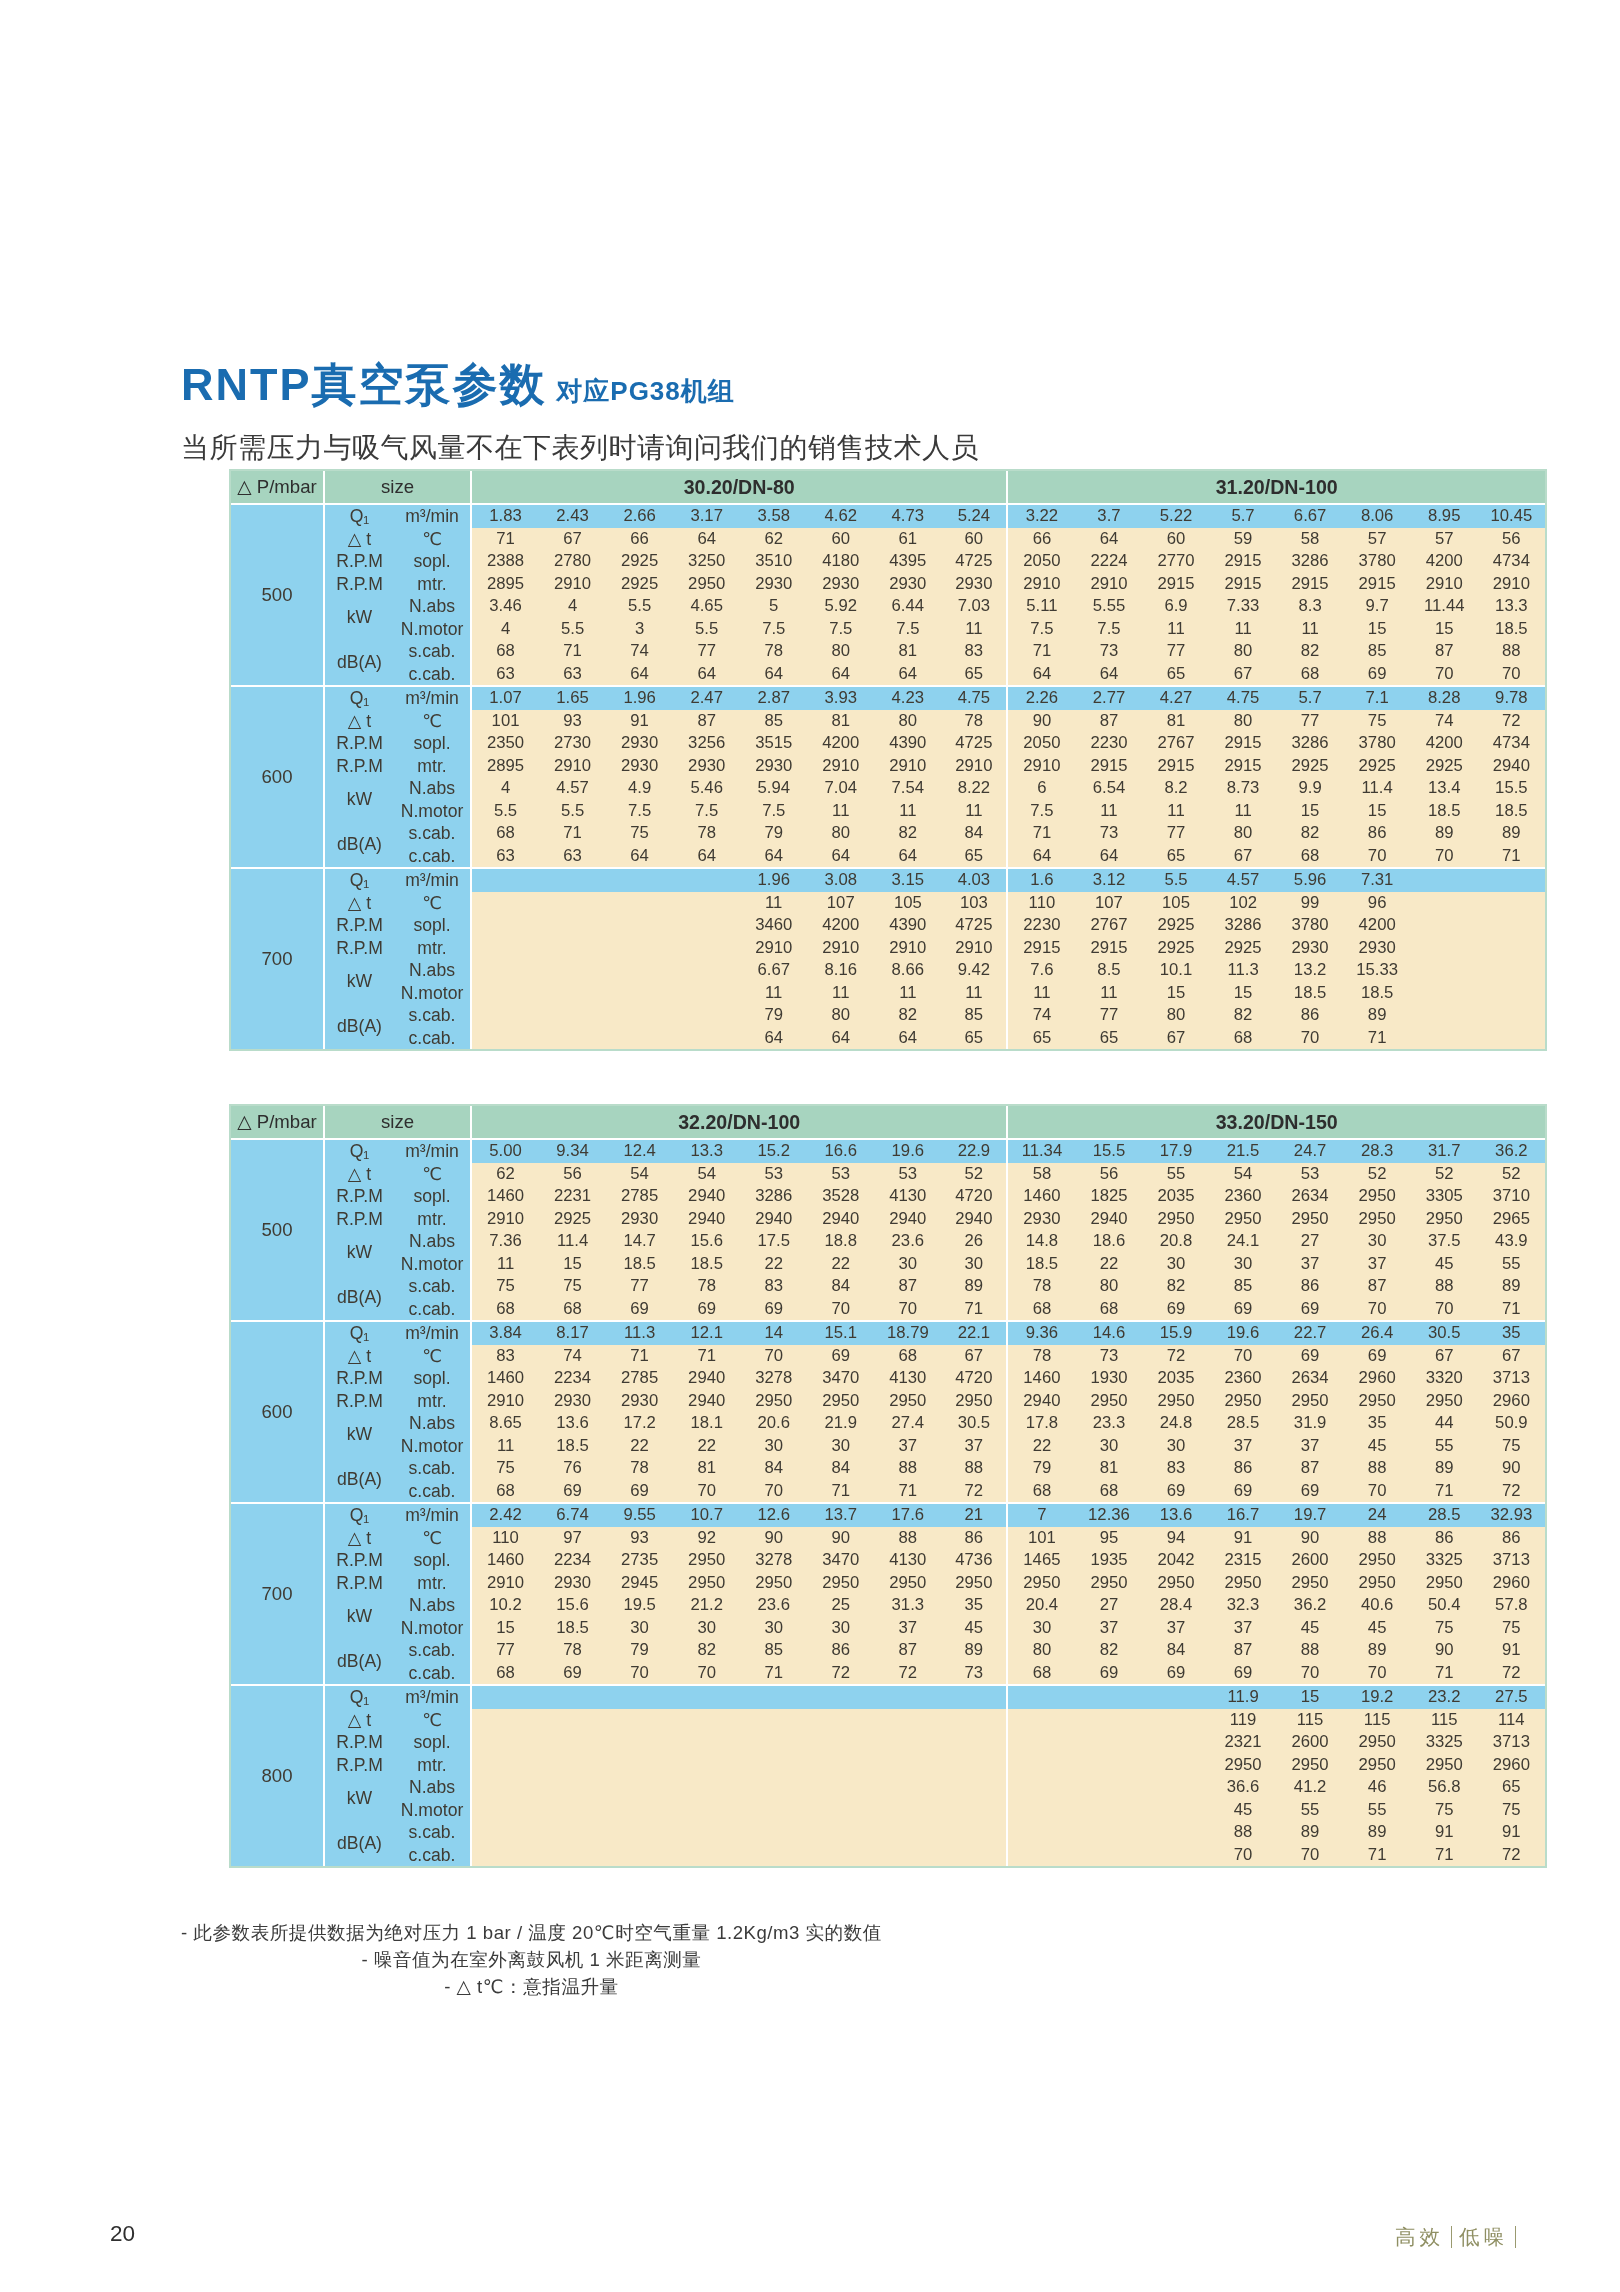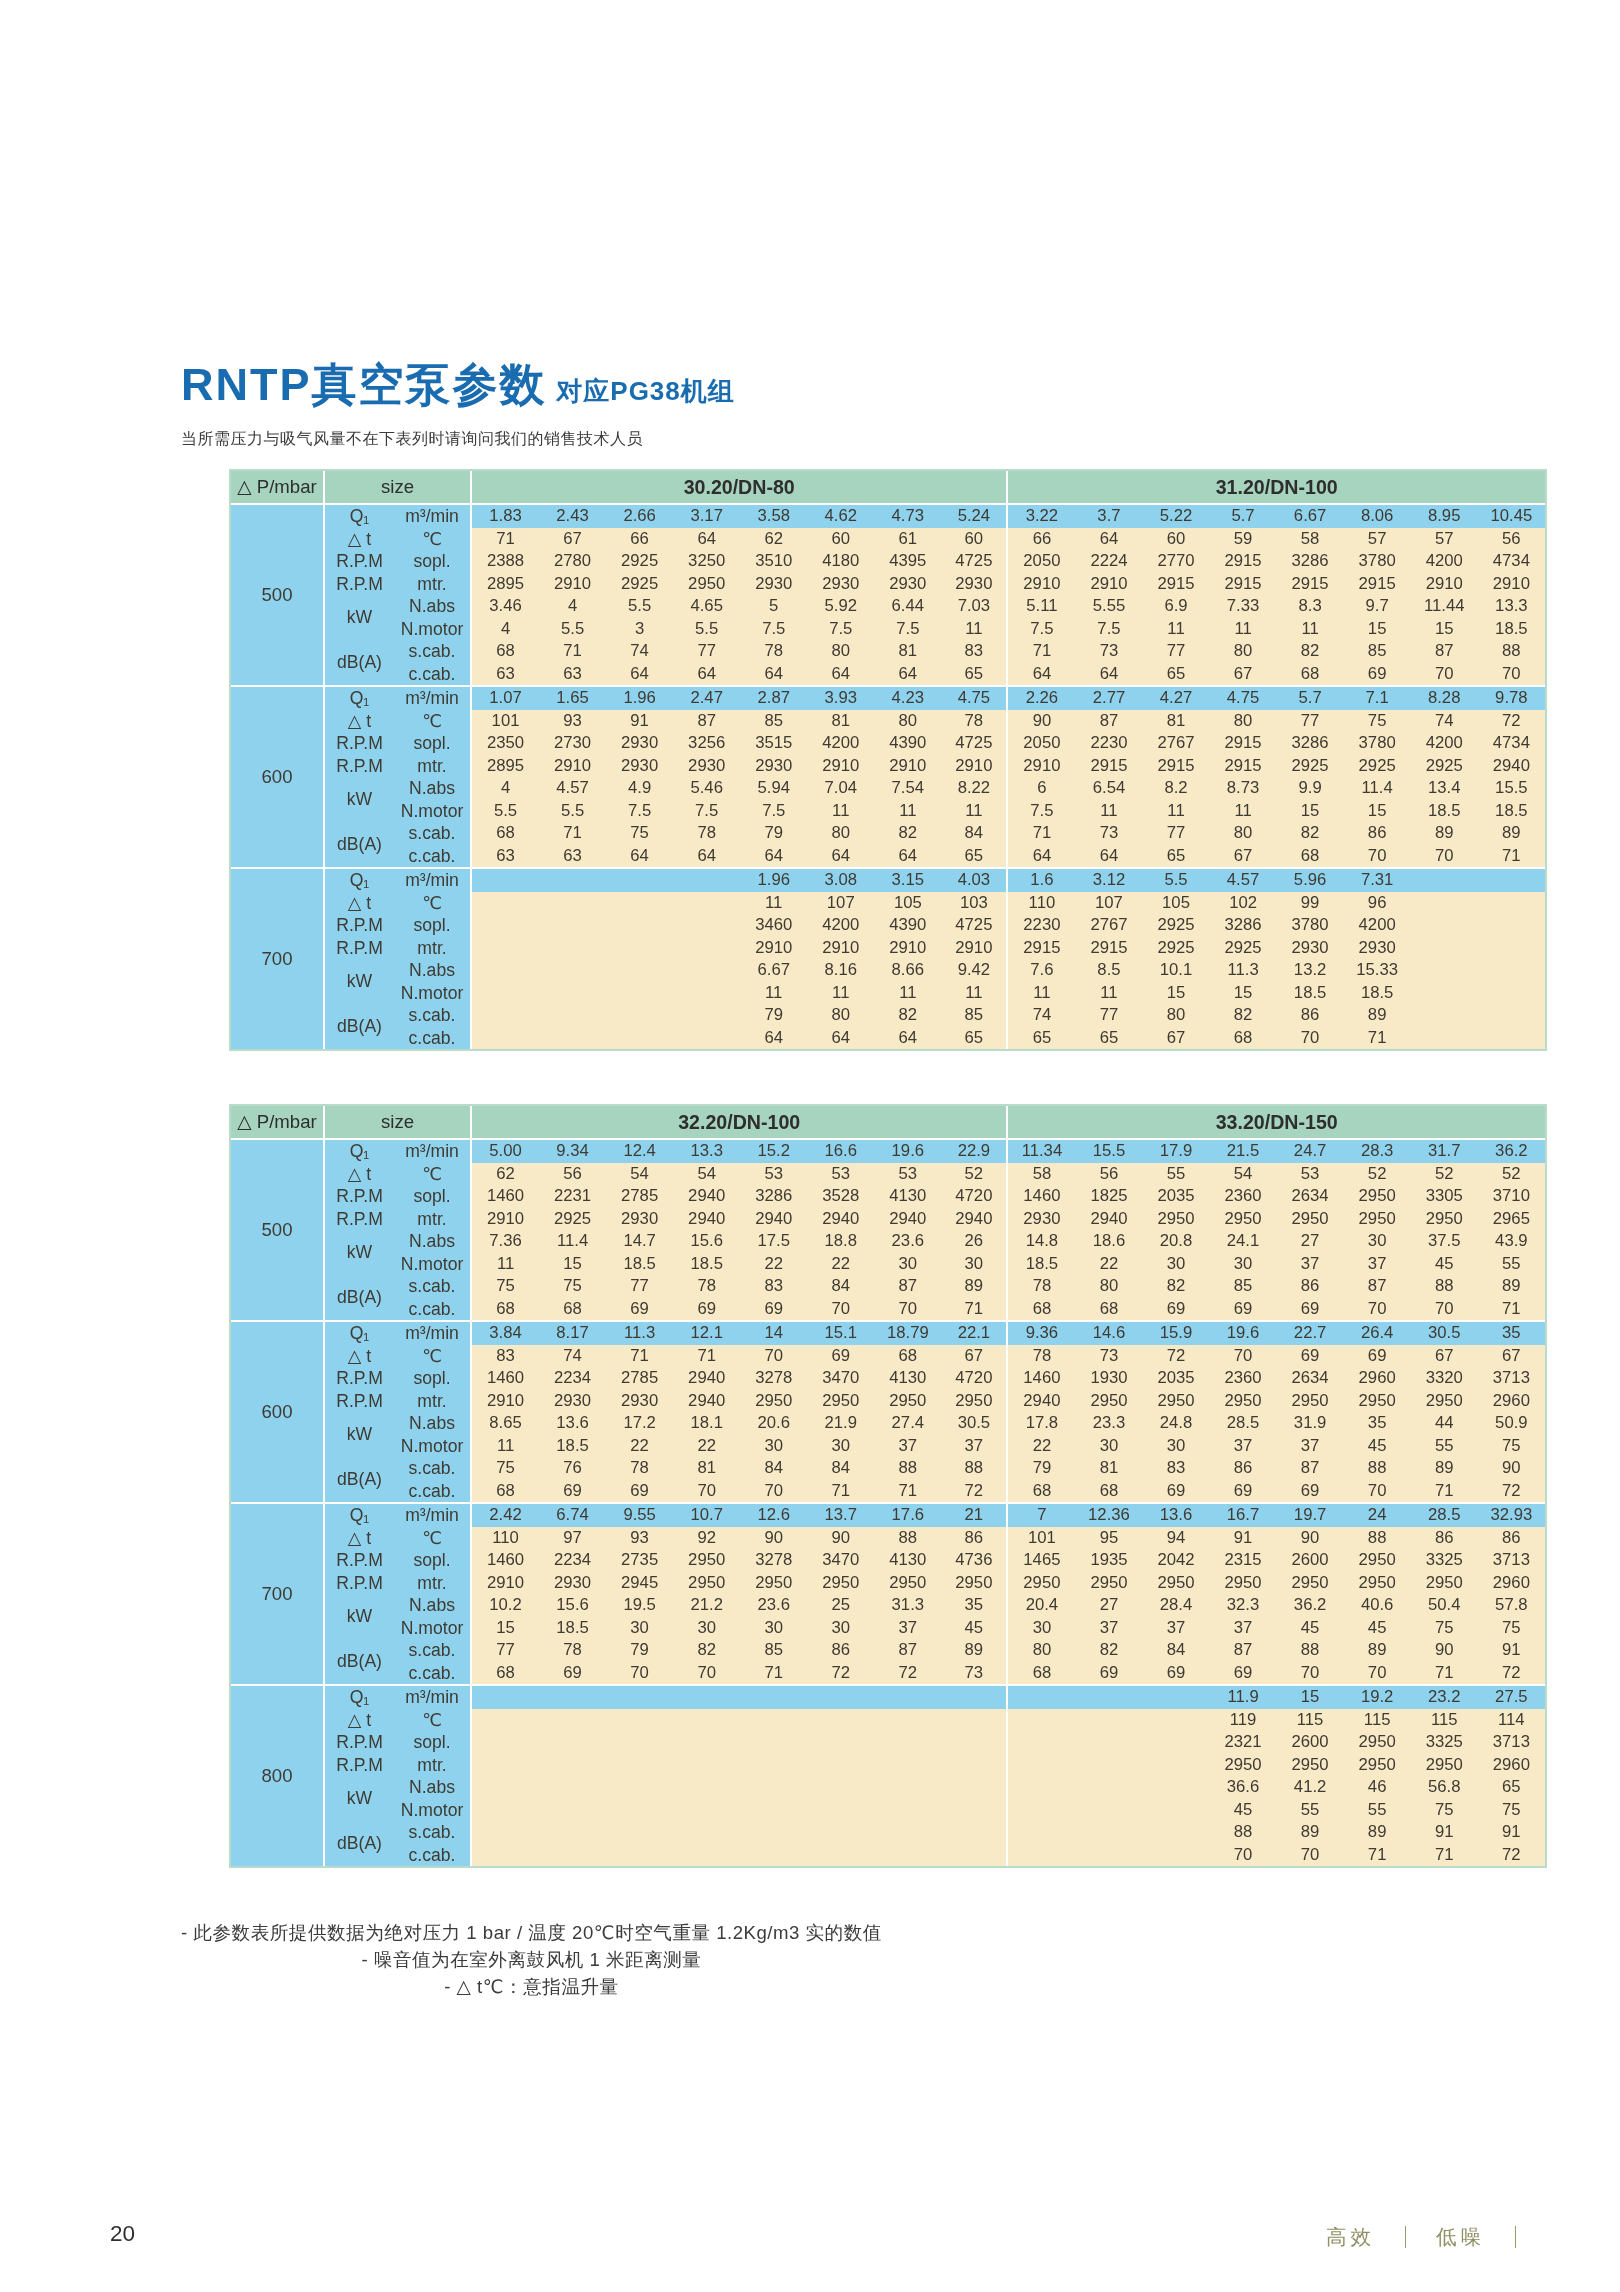--- a/index.html
+++ b/index.html
@@ -7,21 +7,21 @@
     --green:#a7d4bf; --blue:#8ed2ee; --cream:#f8e9c7;
     --title-blue:#1a6cb0; --olive:#8f8f63; --ink:#3f3b33;
   }
   *{margin:0;padding:0;box-sizing:border-box;}
   body{background:#e9e9e9;font-family:"Liberation Sans","DejaVu Sans",sans-serif;}
   .page{position:relative;width:1620px;height:2293px;background:#ffffff;margin:0 auto;overflow:hidden;}
 
   .doc-header{position:absolute;left:181px;top:355px;}
   .t-main{font-size:45px;font-weight:bold;color:var(--title-blue);letter-spacing:2px;}
   .t-sub{font-size:26px;font-weight:bold;color:var(--title-blue);margin-left:9.8px;letter-spacing:1px;}
-  .subtitle{margin-top:13.7px;font-size:16px;color:#3a3a3a;letter-spacing:0.5px;}
+  .subtitle{margin-top:13.7px;font-size:28px;color:#3a3a3a;letter-spacing:0.5px;}
 
   #tables{position:absolute;left:181px;top:469px;padding-left:48px;}
   table.pump-table{width:1318px;border-collapse:separate;border-spacing:0;table-layout:fixed;
     border:2px solid #b9dcca;}
   table.pump-table.second{margin-top:53px;}
   col.col-press{width:94px;} col.col-param{width:69px;} col.col-unit{width:78px;}
 
   td{height:22.5px;line-height:22.5px;font-size:16.7px;text-align:center;color:var(--ink);
      overflow:hidden;white-space:nowrap;}
   tr.hdr td{height:32px;line-height:32px;background:var(--green);color:#2e2e2e;}
@@ -31,21 +31,21 @@
   td.param,td.unit{background:var(--blue);font-size:17.6px;}
   td.data{background:var(--cream);}
   td.data.q1{background:var(--blue);}
   td.sep-r{border-right:2.9px solid #ffffff;}
   tr.block-first td{border-top:2.9px solid #ffffff;}
 
   .footnotes{position:absolute;left:181px;top:1919px;list-style:none;}
   .footnotes li{font-size:18.6px;line-height:27px;color:#3b3b3b;letter-spacing:0.5px;text-align:center;}
 
   .page-num{position:absolute;left:110px;top:2221px;font-size:22.5px;color:#2f2f2f;}
-  .slogan{position:absolute;right:104px;top:2223px;display:flex;align-items:center;gap:30px;
+  .slogan{position:absolute;right:104px;top:2223px;display:flex;align-items:center;gap:7px;
     color:var(--olive);font-size:20.6px;letter-spacing:3.9px;}
   .slogan .bar{display:inline-block;width:1px;height:21.6px;background:#9a9a70;}
 </style>
 </head>
 <body>
 
 <div class="page">
 
   <div class="doc-header">
     <h1>

